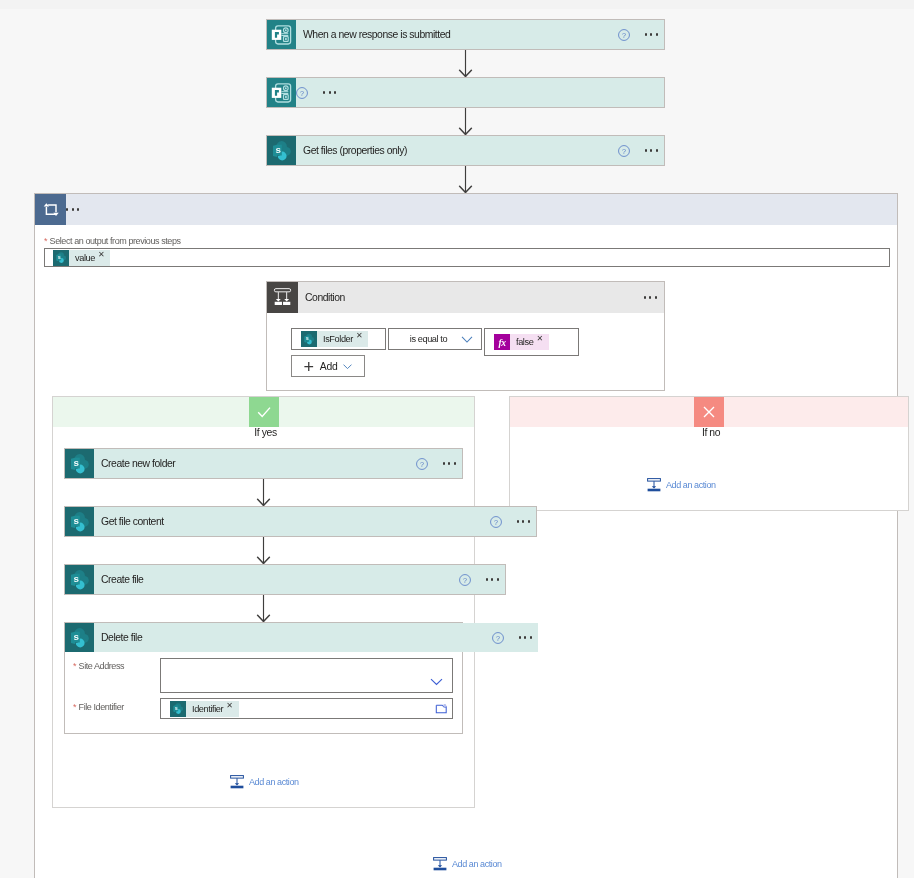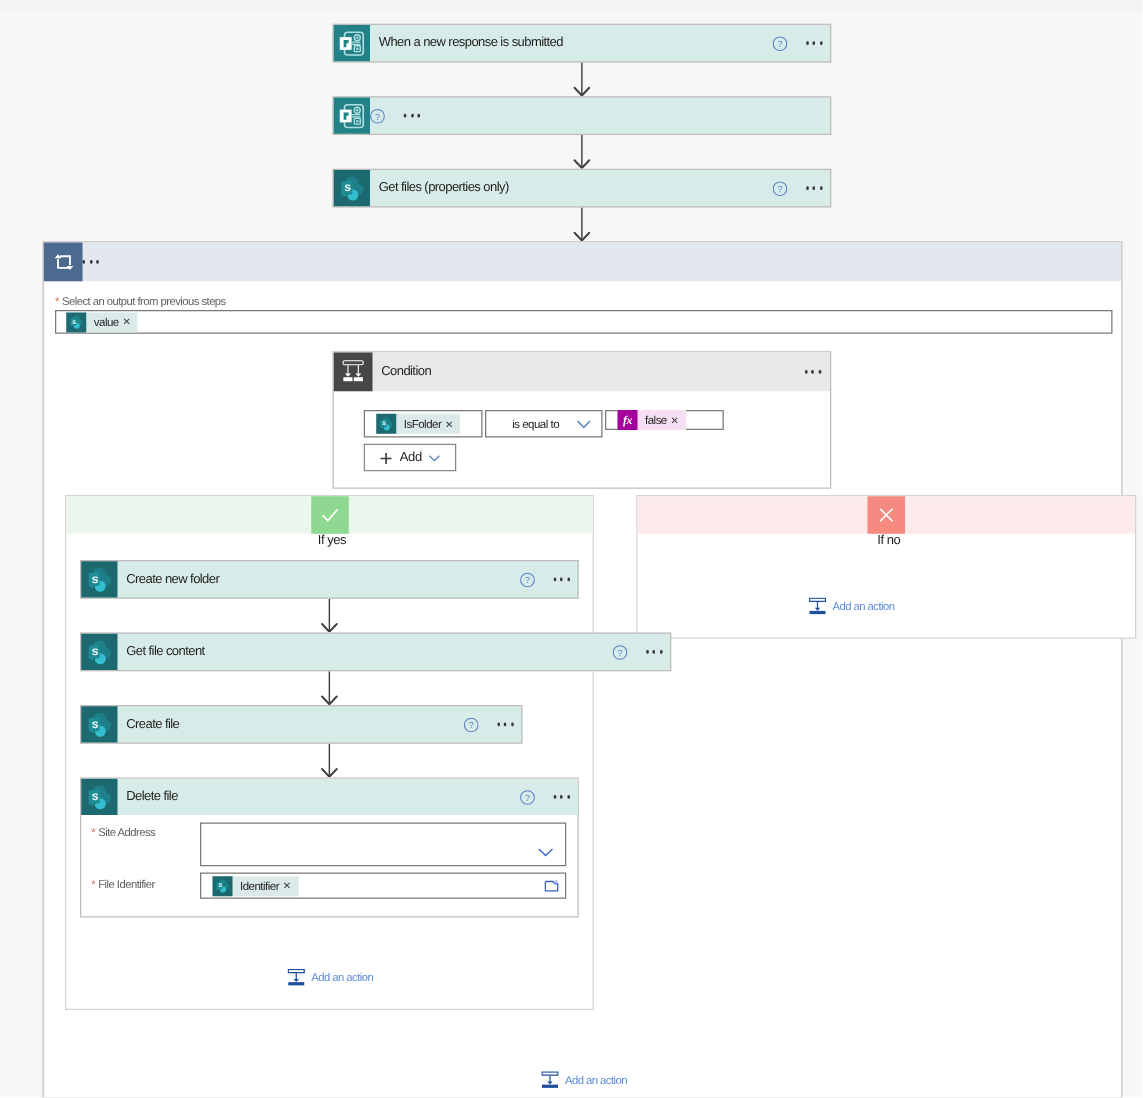--- a/index.html
+++ b/index.html
@@ -29,21 +29,21 @@
   .loop-head{height:31px;background:#e3e7ef;display:flex;align-items:center;}
   .loop-head .ic{width:31px;height:31px;flex:0 0 31px;display:flex;align-items:center;
                  justify-content:center;background:#4c6a90;}
   .loop-head .title{font-size:10.4px;color:#201f1e;margin-left:7px;flex:1;letter-spacing:-0.45px;}
 
   
   .flabel{font-size:9px;color:#605e5c;letter-spacing:-0.42px;}
   .req{color:#d66a60;margin-right:2.5px;font-size:9px;}
   .fieldbox{box-sizing:border-box;border:1px solid #7b7977;background:#fff;
             display:flex;align-items:center;}
-  .token{display:inline-flex;align-items:center;height:16px;background:#dbeae9;
+  .token{display:inline-flex;align-items:flex-start;height:16px;background:#dbeae9;
          font-size:9.2px;color:#201f1e;letter-spacing:-0.4px;}
   .token .tic{width:16px;height:16px;flex:0 0 16px;background:#1c6a70;display:flex;
               align-items:center;justify-content:center;}
   .token .tlabel{padding:0 3px 0 6px;line-height:16px;}
   .token .tx{margin-right:6px;display:inline-flex;font-size:8px;color:#3b3a39;}
 
   
   .cond{position:absolute;box-sizing:border-box;border:1px solid #c1bcb9;background:#fff;}
   .cond-head{height:31px;background:#e8e8e8;display:flex;align-items:center;}
   .cond-head .ic{width:31px;height:31px;flex:0 0 31px;display:flex;align-items:center;
@@ -256,21 +256,21 @@
     </span>
   </div>
 
   <div class="opbox" style="left:388px;top:328px;width:94px">
     <span class="sel">is equal to</span>
     <svg width="12" height="12" style="margin-right:8px" viewBox="0 0 12 12">
         <path d="M1 3.8l5 5.2 5-5.2" stroke="#4a7ebb" stroke-width="1.05" fill="none"></path>
       </svg>
   </div>
 
-  <div class="fieldbox" style="position:absolute;left:484px;top:328px;width:95px;height:16px">
+  <div class="fieldbox" style="position:absolute;left:484px;top:328px;width:95px;height:28px">
     <span class="token" style="background:#f5dff2;margin-left:9px">
       <span class="tic" style="background:#a4009c">
         <svg width="16" height="16" viewBox="0 0 16 16">
             <text x="8" y="11.6" font-family="'Liberation Serif',serif" font-style="italic" font-weight="bold" font-size="9.5" fill="#fff" text-anchor="middle">fx</text>
           </svg>
         </span>
       <span class="tlabel">false</span>
       <span class="tx">✕</span>
     </span>
   </div>
@@ -355,21 +355,21 @@
         </span>
     </span>
   </div>
   <div class="conn" style="left:256px;top:537px;height:27px">
     <svg width="15" height="27" viewBox="0 0 15 27">
         <path d="M7.5 0v26" stroke="#3f3e3d" stroke-width="1.15" fill="none"></path>
         <path d="M1.6 20.2L7.5 26.4 13.4 20.2" stroke="#3f3e3d" stroke-width="1.5" fill="none" stroke-linecap="round" stroke-linejoin="round"></path>
       </svg>
   </div>
 
-  <div class="card" style="left:64px;top:564px;width:354px">
+  <div class="card" style="left:64px;top:564px;width:442px">
     <span class="ic">
         <svg width="29" height="29">
           <use href="#sym-sp"></use>
         </svg>
       </span>
     <span class="title">Create file</span>
     <span class="rightbox">
       <svg class="help" viewBox="0 0 12 12">
           <use href="#sym-help"></use>
         </svg>
@@ -381,21 +381,21 @@
     </span>
   </div>
   <div class="conn" style="left:256px;top:595px;height:27px">
     <svg width="15" height="27" viewBox="0 0 15 27">
         <path d="M7.5 0v26" stroke="#3f3e3d" stroke-width="1.15" fill="none"></path>
         <path d="M1.6 20.2L7.5 26.4 13.4 20.2" stroke="#3f3e3d" stroke-width="1.5" fill="none" stroke-linecap="round" stroke-linejoin="round"></path>
       </svg>
   </div>
 
   <div style="position:absolute;left:64px;top:622px;width:399px;height:112px;box-sizing:border-box;border:1px solid #c1bcb9;background:#fff">
-    <div class="card" style="position:static;border:0;height:29px;width:397px">
+    <div class="card" style="position:static;border:0;height:29px;width:473px">
       <span class="ic">
         <svg width="29" height="29">
             <use href="#sym-sp"></use>
           </svg>
         </span>
       <span class="title">Delete file</span>
       <span class="rightbox">
         <svg class="help" viewBox="0 0 12 12">
             <use href="#sym-help"></use>
           </svg>

